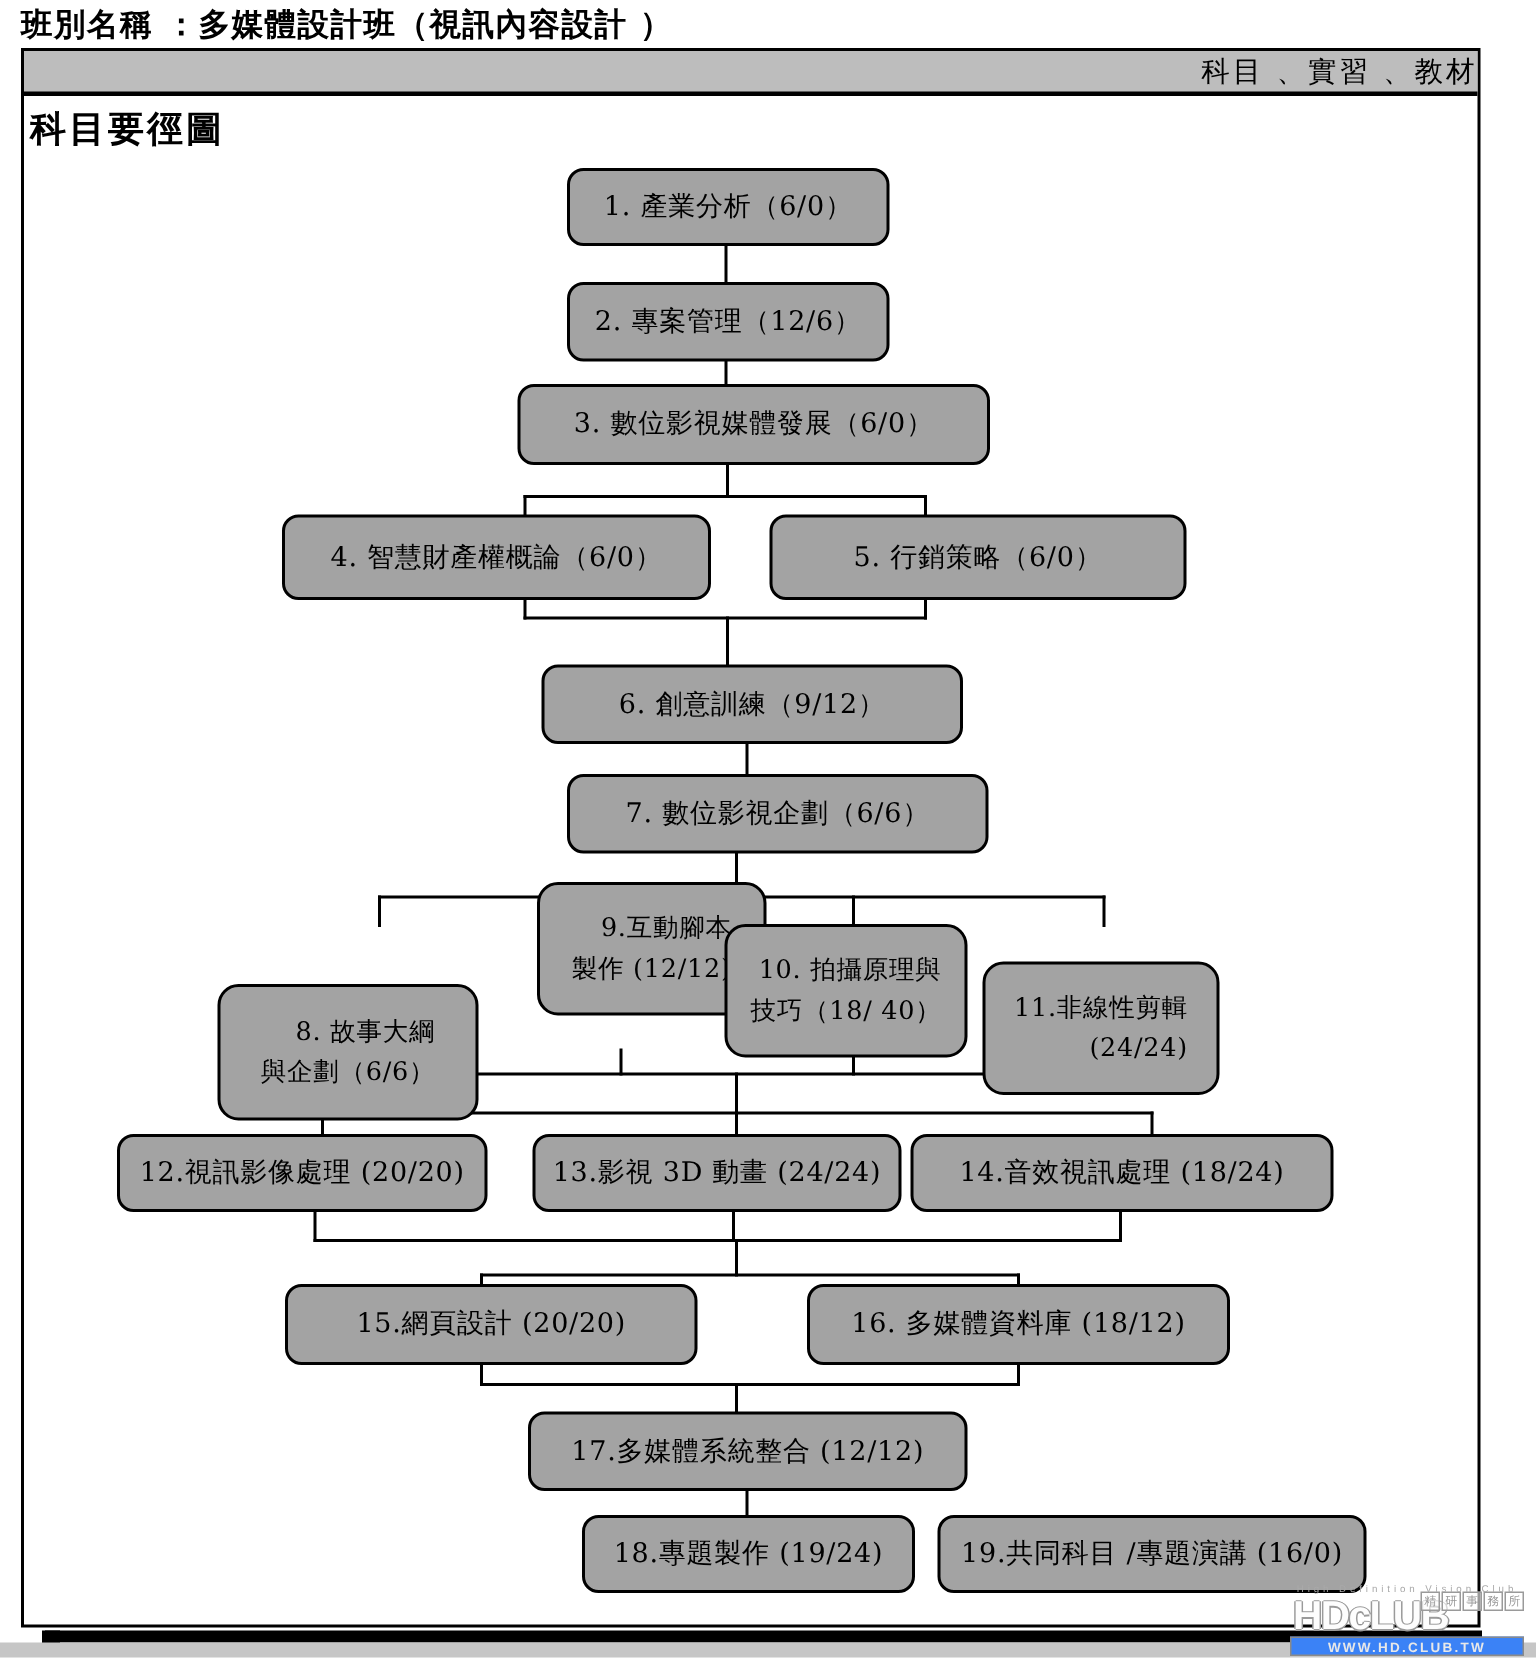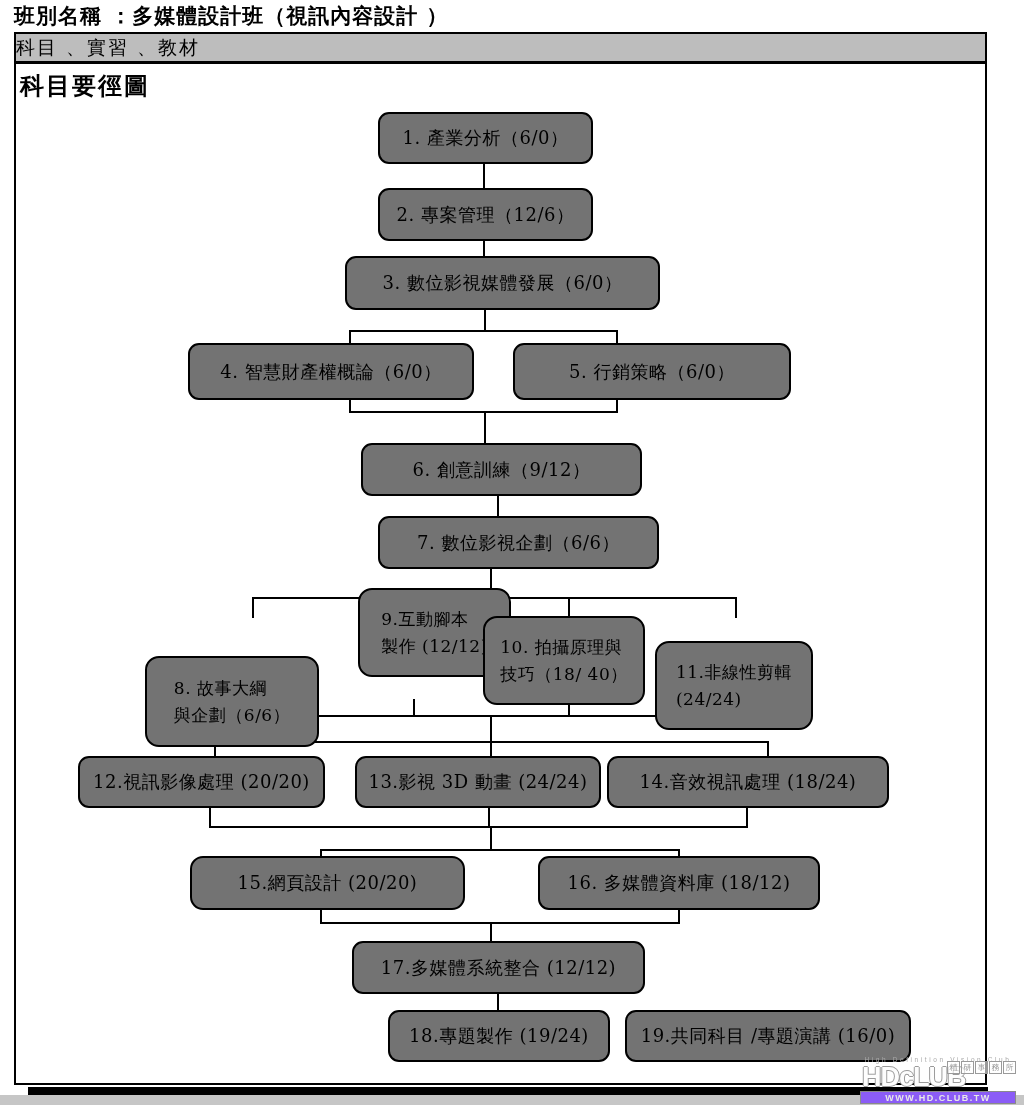--- a/index.html
+++ b/index.html
@@ -10,32 +10,32 @@
   .top-label{
     position:absolute;left:14px;top:2px;font-size:21px;font-weight:bold;
     letter-spacing:1px;white-space:nowrap;
   }
   .outer-frame{
     position:absolute;left:14px;top:32px;width:969px;height:1049px;
     border:2px solid #000;background:#fff;
   }
   .header-band{
     position:absolute;left:0;top:0;width:100%;height:27px;background:#bdbdbd;
-    border-bottom:3px solid #000;display:flex;align-items:center;justify-content:flex-start;
+    border-bottom:3px solid #000;display:flex;align-items:center;justify-content:flex-end;
     font-size:19px;letter-spacing:2px;
   }
   .section-title{
     position:absolute;left:4px;top:36px;font-size:24px;font-weight:bold;letter-spacing:2px;
   }
   .vline,.hline{position:absolute;background:#000;}
   .vline{width:2px;}
   .hline{height:2px;}
   .node{
-    position:absolute;background:#737373;border:2px solid #000;border-radius:11px;
-    display:flex;align-items:center;justify-content:center;text-align:left;
+    position:absolute;background:#a3a3a3;border:2px solid #000;border-radius:11px;
+    display:flex;align-items:center;justify-content:center;text-align:right;
     font-size:18px;line-height:1.55;white-space:pre-line;letter-spacing:0.5px;
   }
   .node.small{font-size:17px;border-radius:14px;}
   .bottom-bar{position:absolute;left:30px;top:1087px;width:958px;height:8px;background:#000;}
   .bottom-notch{position:absolute;left:28px;top:1087px;width:12px;height:11px;background:#000;}
   .bottom-strip{position:absolute;left:0;top:1095px;width:1024px;height:10px;background:#c6c6c6;}
   .watermark{position:absolute;right:8px;top:1056px;width:156px;z-index:5;}
   .wm-tagline{
     font-family:"Liberation Sans",sans-serif;font-size:6.5px;letter-spacing:2.6px;
     color:#a9a9a9;white-space:nowrap;text-align:center;
@@ -47,21 +47,21 @@
     color:#fdfdfd;letter-spacing:-1px;
     text-shadow:-1px 0 #9a9a9a,1px 0 #9a9a9a,0 -1px #9a9a9a,0 1px #9a9a9a;
     white-space:nowrap;
   }
   .wm-stamp{position:absolute;right:0;top:-3px;display:flex;gap:1px;}
   .wm-stamp span{
     display:block;width:11px;height:11px;border:1px solid #9a9a9a;color:#9a9a9a;
     font-size:8px;line-height:11px;text-align:center;background:rgba(255,255,255,.6);
   }
   .wm-urlbar{
-    margin-top:1px;height:11px;background:#8b5cf6;border:1px solid #8a8a8a;
+    margin-top:1px;height:11px;background:#3b82f6;border:1px solid #8a8a8a;
     display:flex;align-items:center;justify-content:center;
     font-family:"Liberation Sans",sans-serif;font-weight:bold;font-size:9px;
     letter-spacing:1.5px;color:#e8e8e8;white-space:nowrap;
   }
 </style>
 </head>
 <body>
 
 <div class="top-label">班別名稱 ：多媒體設計班（視訊內容設計 ）</div>
 
@@ -130,21 +130,21 @@
 與企劃（6/6）</div>
   <div class="node small" style="left:325px;top:588px;width:149px;height:85px;margin-left:33px;">9.互動腳本
 製作 (12/12)</div>
   <div class="node small" style="left:483px;top:616px;width:158px;height:85px;">10. 拍攝原理與
 技巧（18/ 40）</div>
   <div class="node small" style="left:655px;top:616px;width:154px;height:85px;margin-top:25px;">11.非線性剪輯
 (24/24)</div>
   <div class="node" style="left:78px;top:756px;width:243px;height:48px;">12.視訊影像處理 (20/20)</div>
   <div class="node" style="left:355px;top:756px;width:242px;height:48px;">13.影視  3D  動畫 (24/24)</div>
   <div class="node" style="left:607px;top:756px;width:278px;height:48px;">14.音效視訊處理 (18/24)</div>
-  <div class="node" style="left:190px;top:856px;width:271px;height:50px;border-radius:13px;">15.網頁設計 (20/20)</div>
+  <div class="node" style="left:190px;top:856px;width:271px;height:50px;">15.網頁設計 (20/20)</div>
   <div class="node" style="left:538px;top:856px;width:278px;height:50px;">16. 多媒體資料庫 (18/12)</div>
   <div class="node" style="left:352px;top:941px;width:289px;height:49px;">17.多媒體系統整合 (12/12)</div>
   <div class="node" style="left:388px;top:1010px;width:218px;height:48px;">18.專題製作 (19/24)</div>
   <div class="node" style="left:625px;top:1010px;width:282px;height:48px;">19.共同科目 /專題演講 (16/0)</div>
 </div>
 
 <div class="bottom-notch"></div>
 <div class="bottom-bar"></div>
 <div class="bottom-strip"></div>
 

